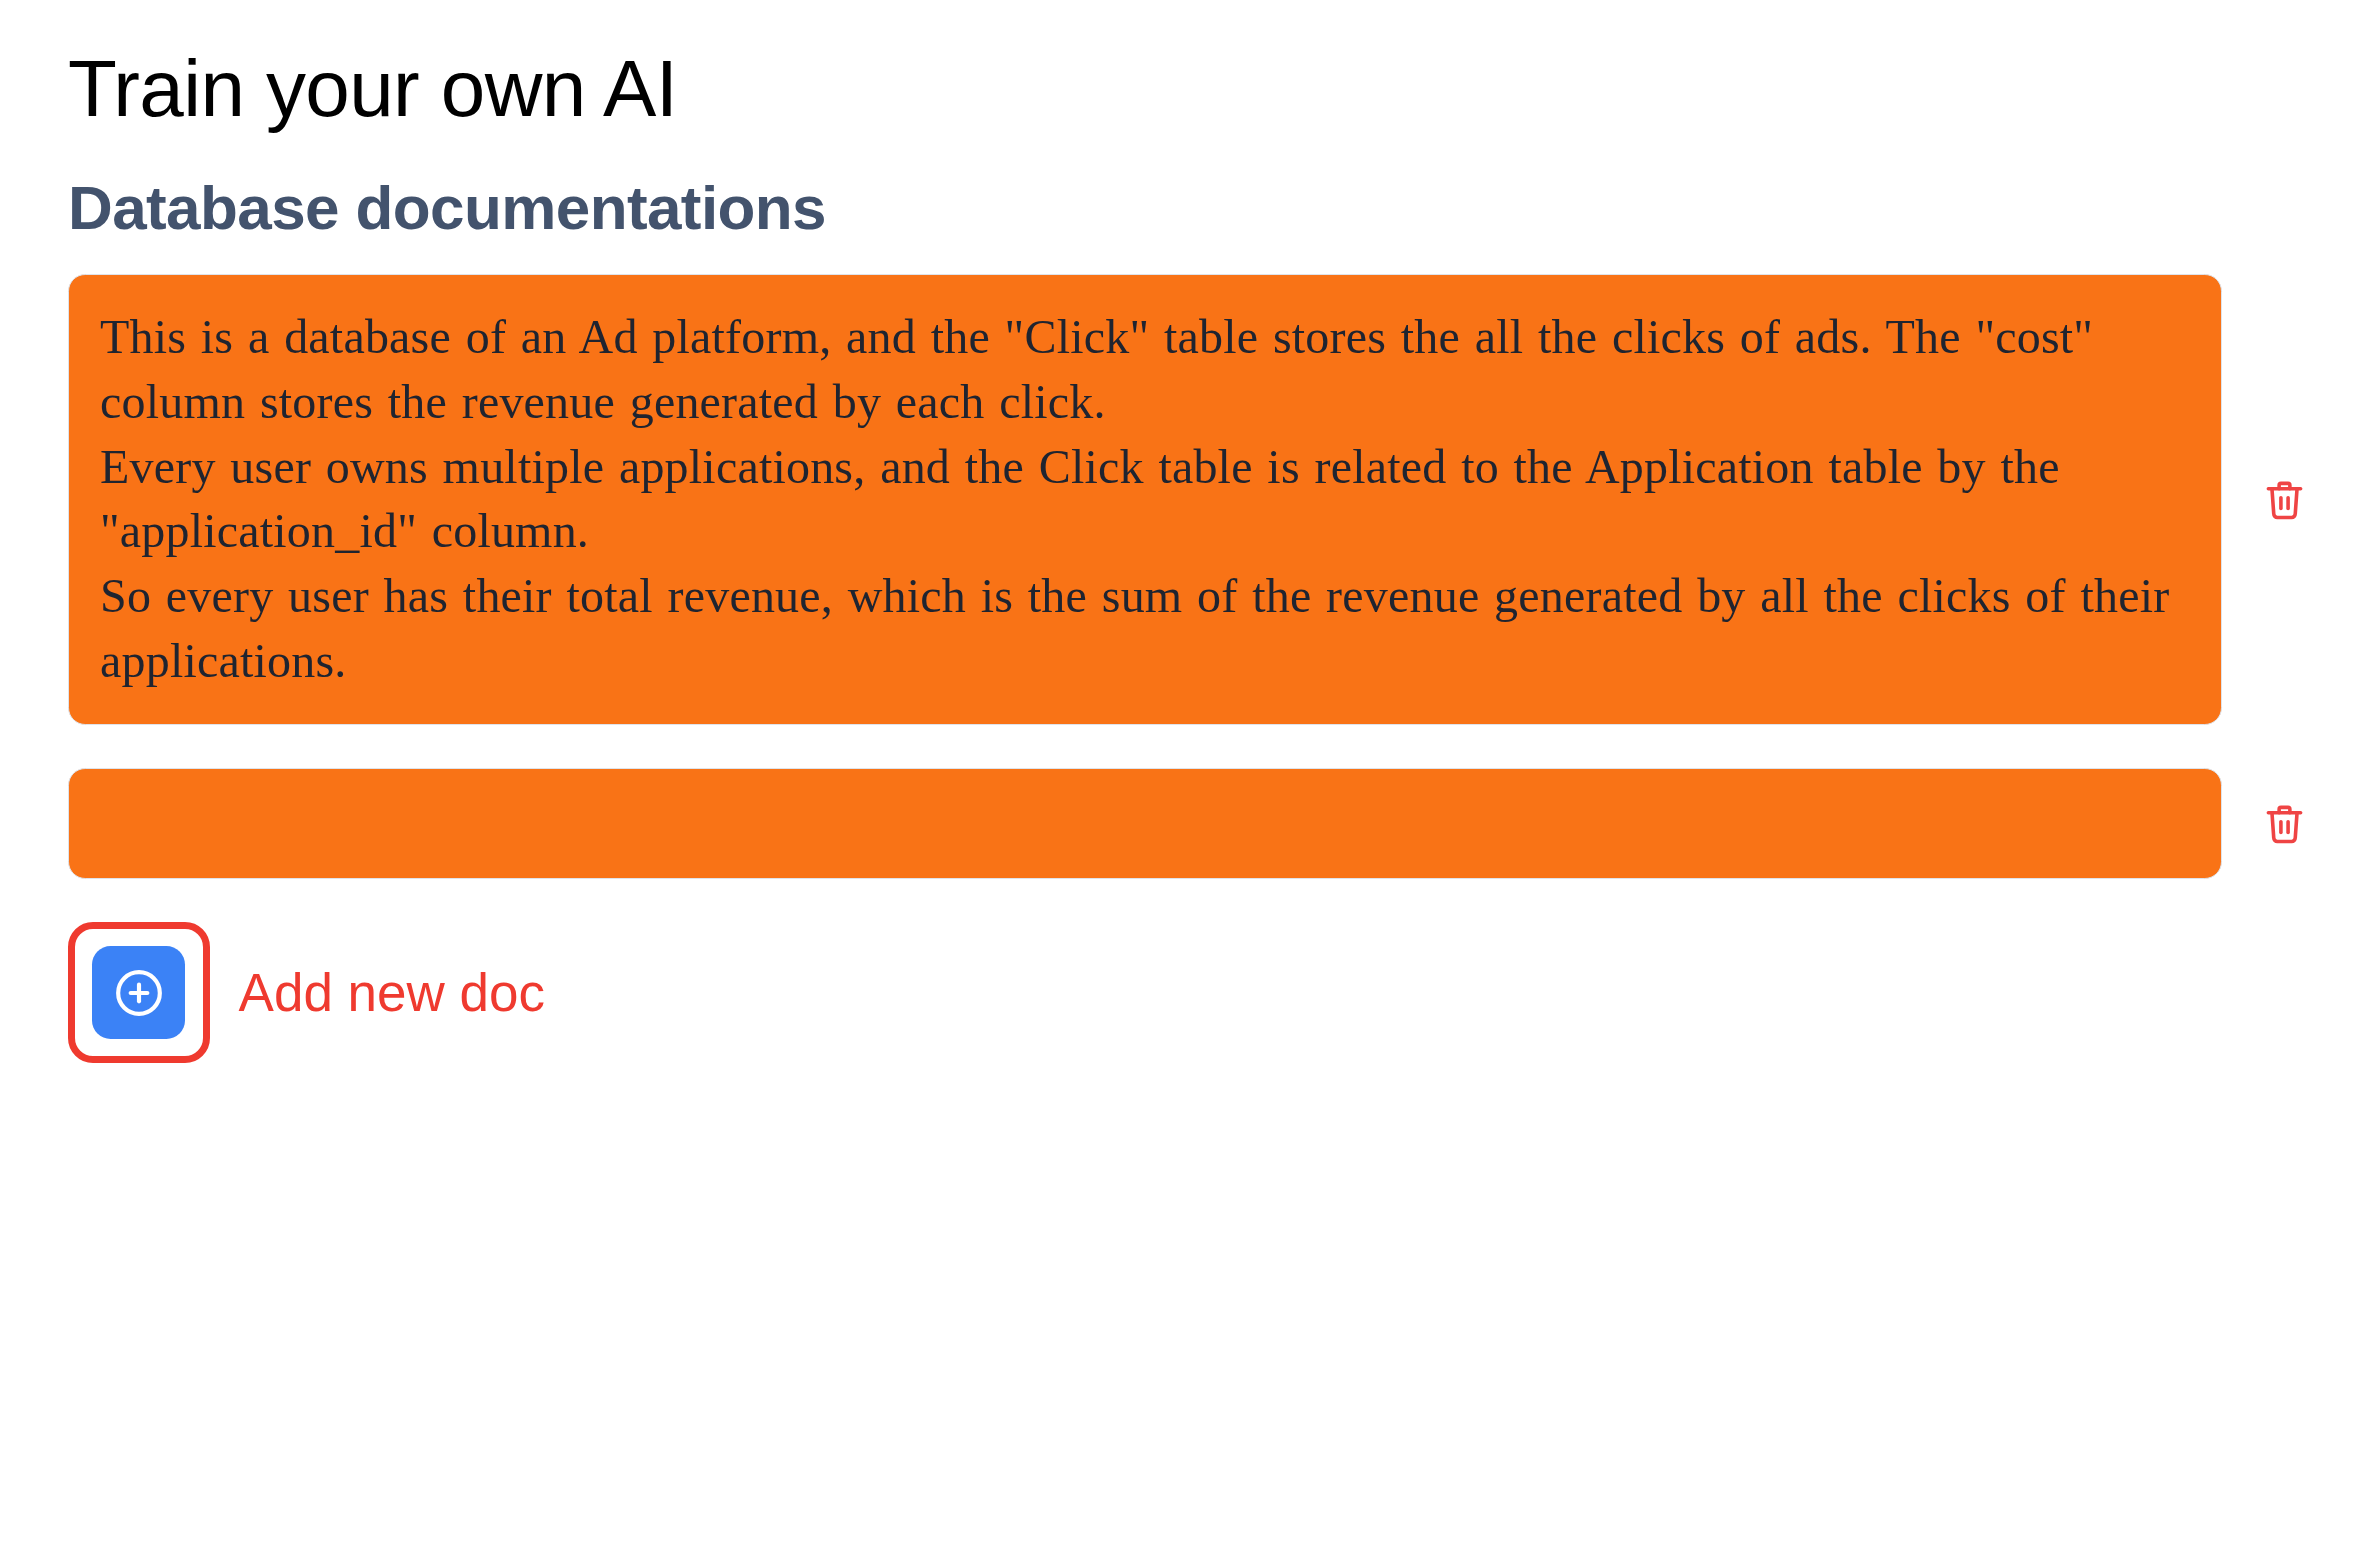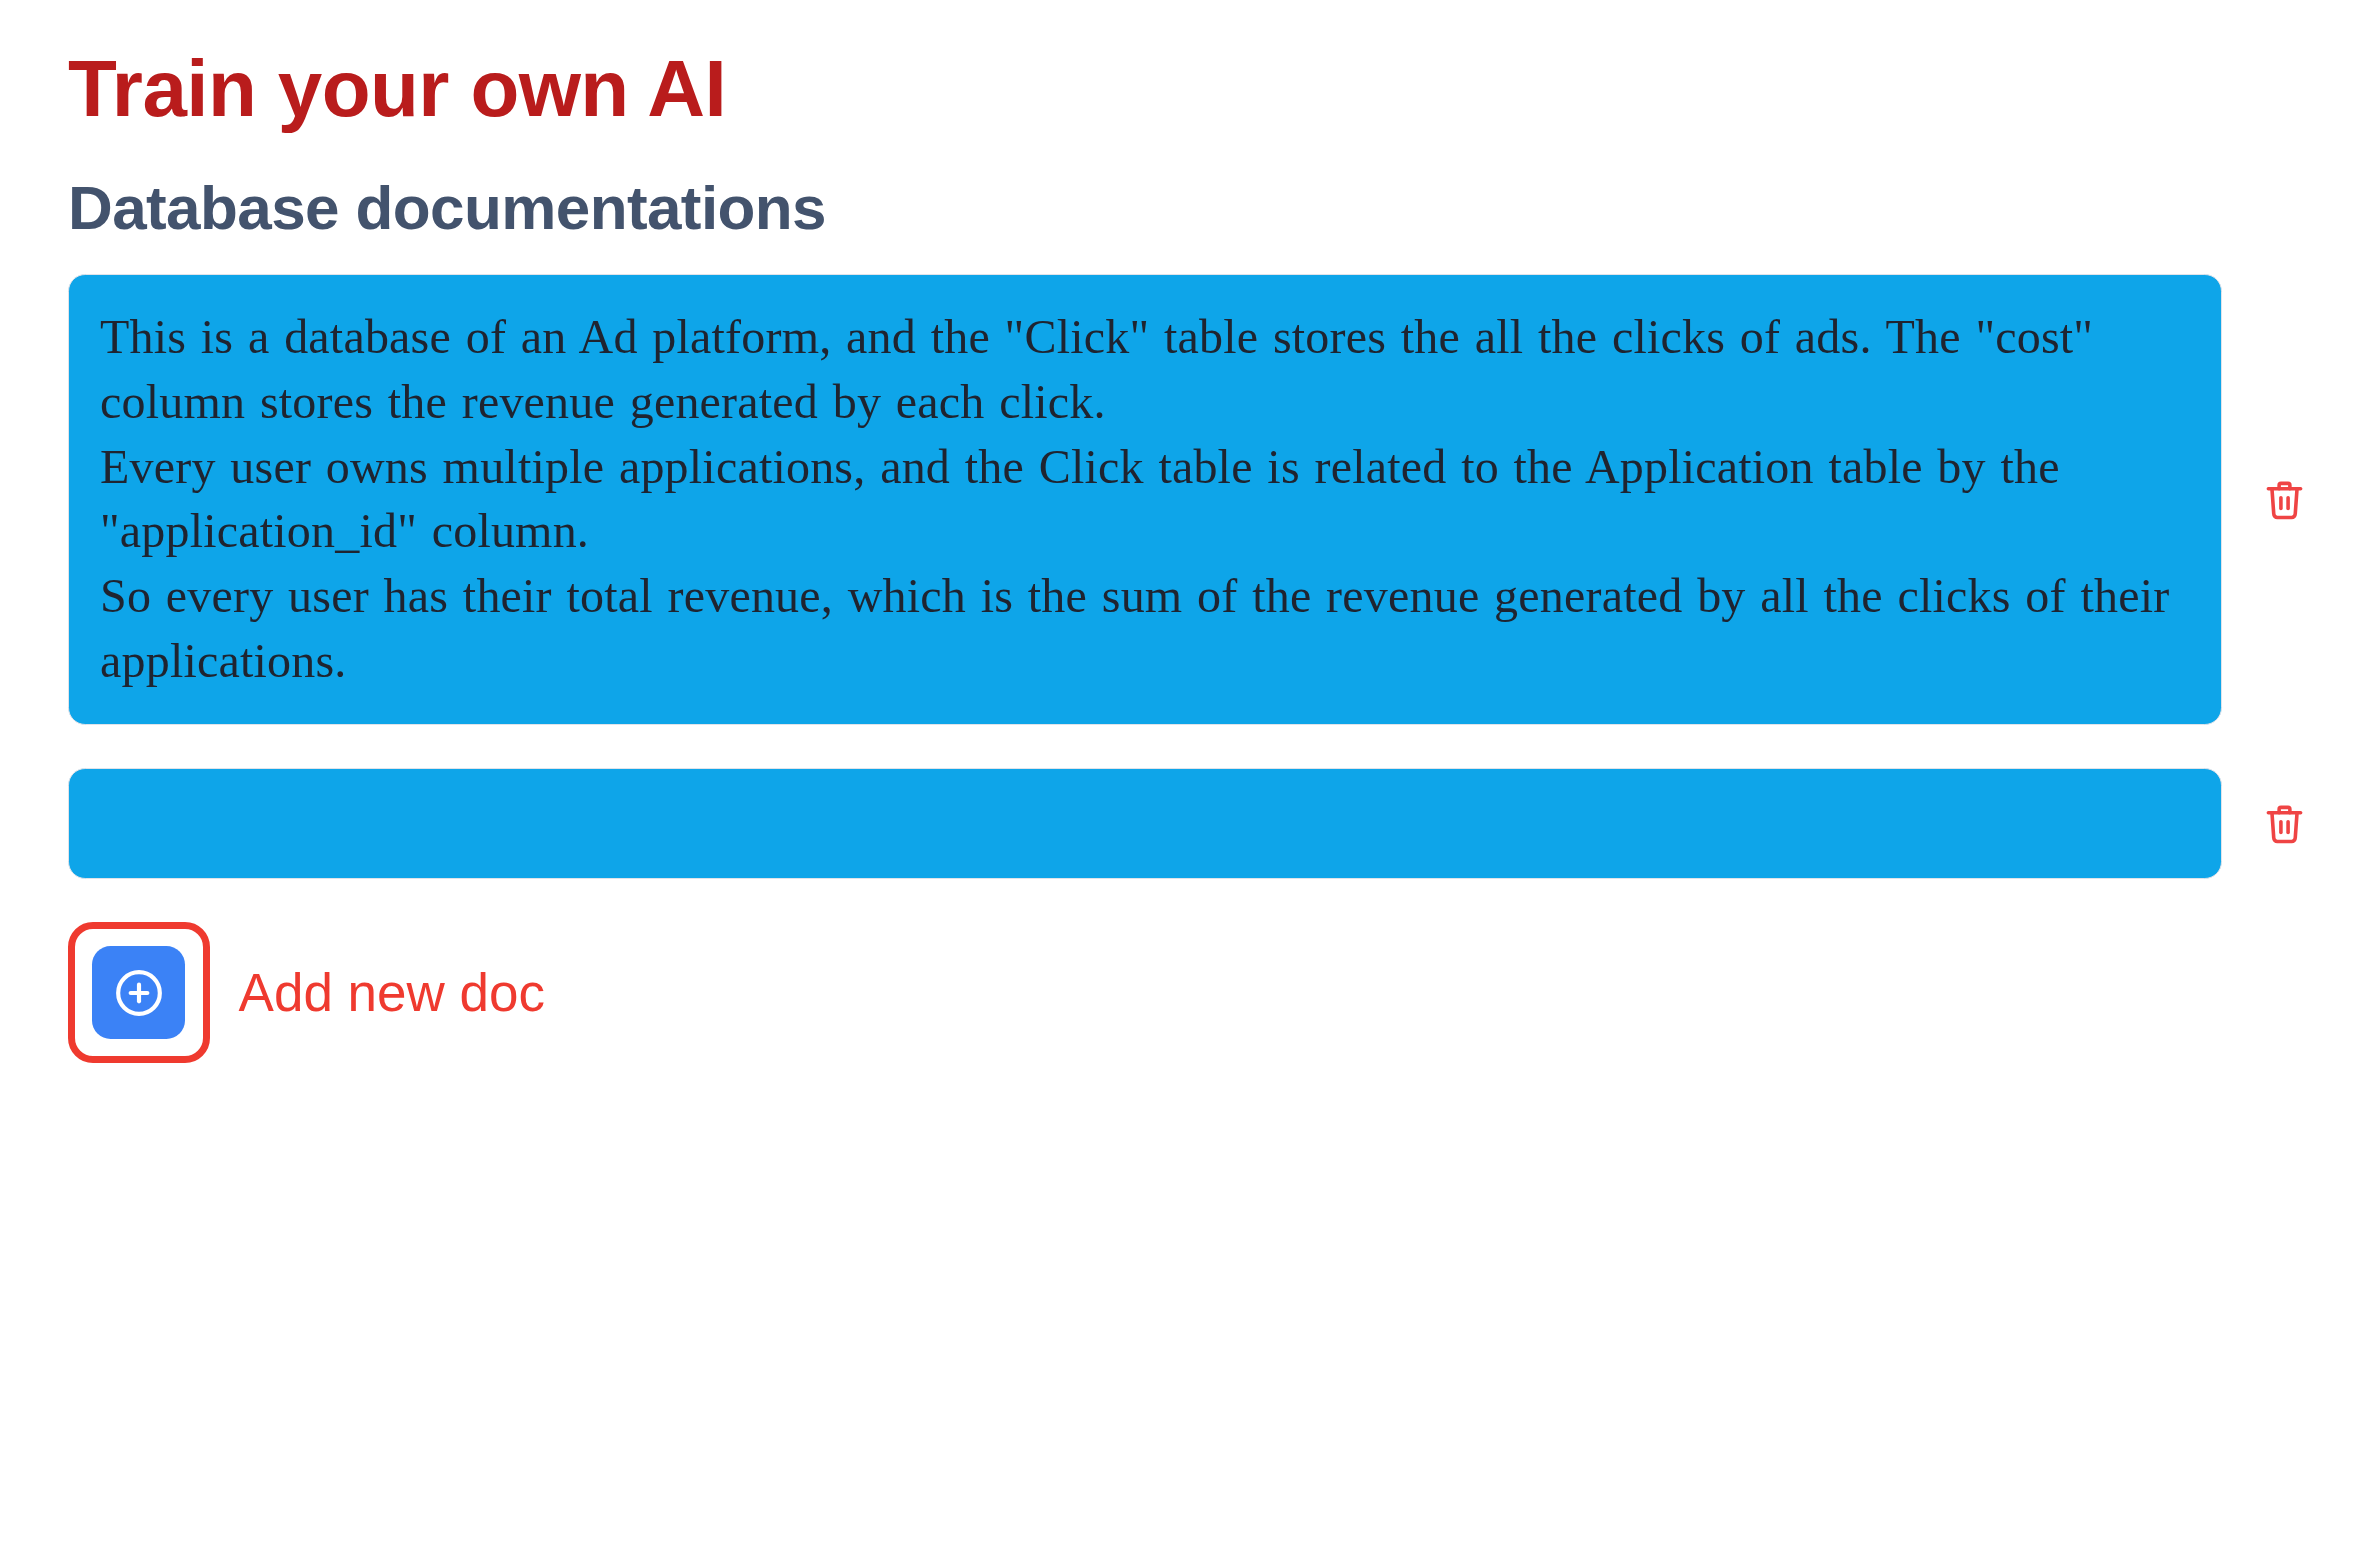--- a/index.html
+++ b/index.html
@@ -9,22 +9,22 @@
   }
   body {
     font-family: -apple-system, BlinkMacSystemFont, "Segoe UI", Helvetica, Arial, sans-serif;
     background: #ffffff;
     width: 2377px;
     height: 1543px;
     padding: 43px 68px;
   }
   .page-title {
     font-size: 80px;
-    font-weight: 700;
-    color: #b91c1c;
+    font-weight: 400;
+    color: #000000;
     margin-bottom: 37px;
     letter-spacing: -0.6px;
   }
   .section-title {
     font-size: 62px;
     font-weight: 700;
     color: #43536d;
     margin-bottom: 31px;
     letter-spacing: -0.6px;
   }
@@ -32,21 +32,21 @@
     display: flex;
     align-items: center;
     gap: 37px;
     margin-bottom: 43px;
   }
   .doc-box {
     flex: 1;
     border: 1.9px solid #dfe3ea;
     border-radius: 17.3px;
     padding: 30px 31px;
-    background: #0ea5e9;
+    background: #f97316;
     font-size: 48px;
     line-height: 1.35;
     color: #1f2430;
     font-weight: 400;
     word-spacing: 2.5px;
     letter-spacing: 0.2px;
     min-height: 74px;
     font-family: Georgia, "Times New Roman", serif;
   }
   .doc-box.empty {

